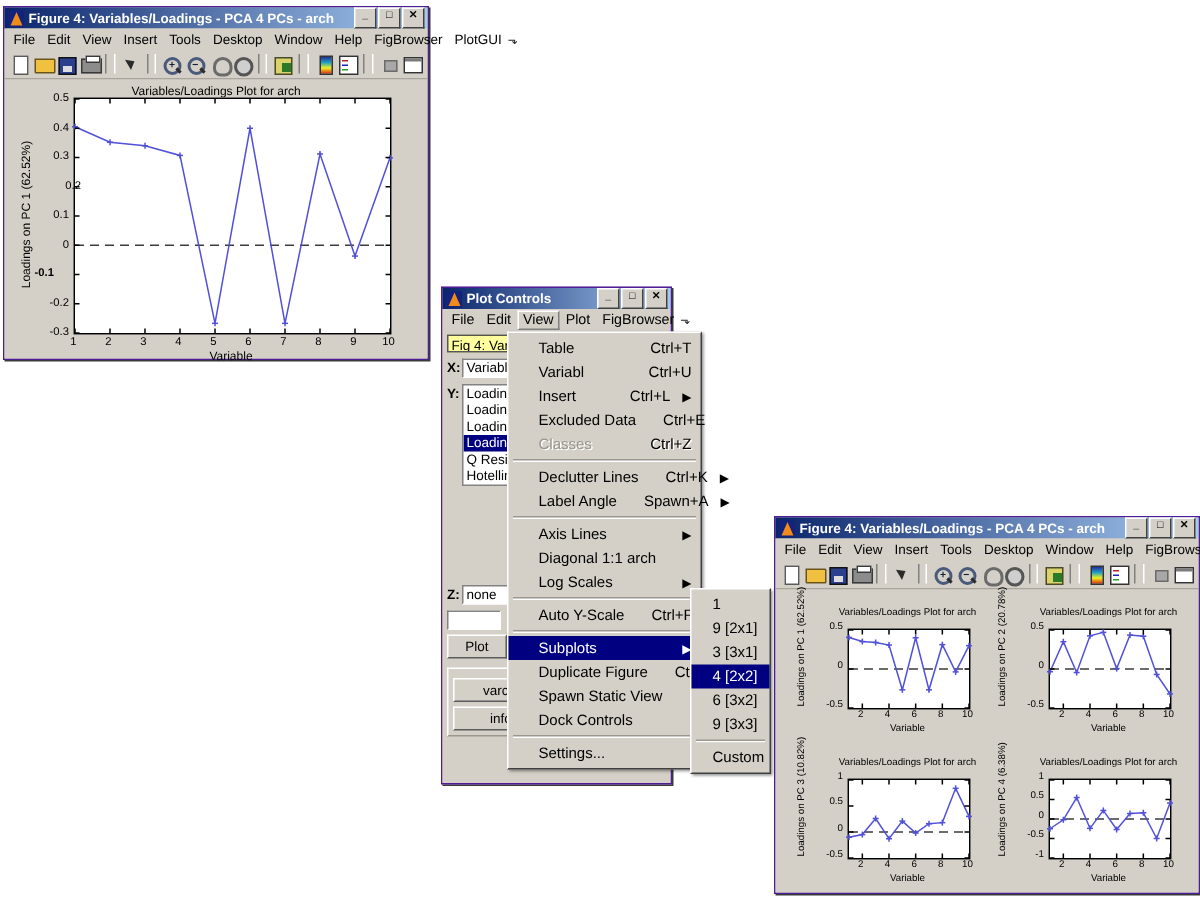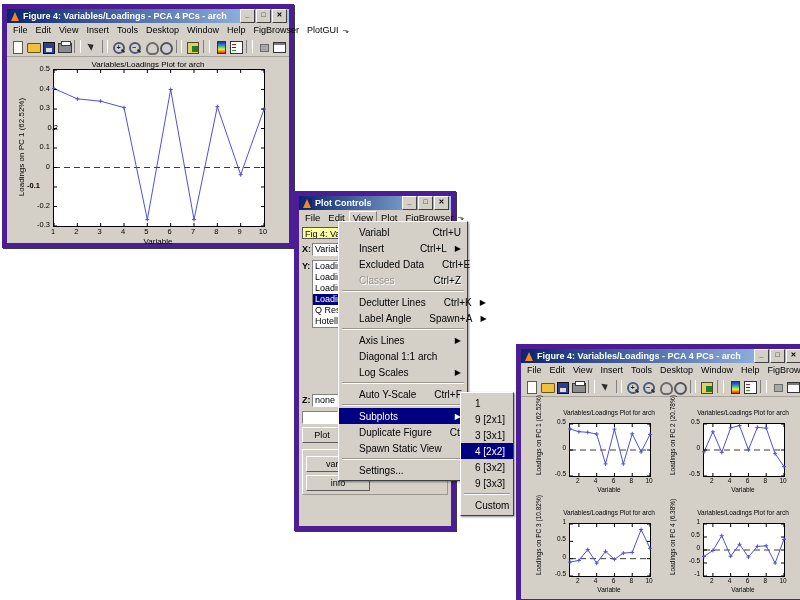--- a/index.html
+++ b/index.html
@@ -4,21 +4,21 @@
 <style>
   html,body{margin:0;padding:0;}
   body{
     width:800px;height:600px;overflow:hidden;position:relative;
     background:#ffffff;
     font-family:"Liberation Sans", sans-serif;
     font-size:11px;color:#000;
     -webkit-font-smoothing:none;
   }
   
-  .mwin{position:absolute;background:#d4d0c8;border:5px solid #4c1d95;
+  .mwin{position:absolute;background:#d4d0c8;border:1px solid #4c1d95;
         box-shadow:1px 1px 0 #3a3a3a;}
   .titlebar{height:14px;display:flex;align-items:center;
             background:linear-gradient(to right,#0a246a,#a6caf0);
             color:#fff;font-size:9px;font-weight:bold;padding:0 2px;}
   .titlebar .tb-ico{width:11px;height:11px;margin-right:3px;flex:0 0 auto;
       background:#13227a;border-radius:1px;position:relative;overflow:hidden;}
   .titlebar .tb-ico:before{content:"";position:absolute;left:2px;top:1px;
       width:0;height:0;border-left:4px solid transparent;border-right:4px solid transparent;
       border-bottom:9px solid #f08a1a;}
   .tb-title{flex:1 1 auto;white-space:nowrap;overflow:hidden;text-overflow:clip;}
@@ -636,20 +636,24 @@
       </div>
       <div class="btnrow">
         <div class="btn" style="flex:0 0 64px;">info</div>
       </div>
     </div>
   </div>
 </div>
 
 <div class="menu" id="view-menu" style="left:338px;top:221px;width:128px;">
     <div class="item">
+      <span class="lab">Table</span>
+      <span class="acc">Ctrl+T</span>
+    </div>
+    <div class="item">
       <span class="lab">Variabl</span>
       <span class="acc">Ctrl+U</span>
     </div>
     <div class="item">
       <span class="lab">Insert</span>
       <span class="acc">Ctrl+L</span>
       <span class="arr">▶</span>
     </div>
     <div class="item">
       <span class="lab">Excluded Data</span>
@@ -693,20 +697,23 @@
       <span class="lab">Subplots</span>
       <span class="arr" style="margin-left: auto;">▶</span>
     </div>
     <div class="item">
       <span class="lab">Duplicate Figure</span>
       <span class="acc">Ctrl+D</span>
     </div>
     <div class="item">
       <span class="lab">Spawn Static View</span>
     </div>
+    <div class="item">
+      <span class="lab">Dock Controls</span>
+    </div>
     <div class="sep"></div>
     <div class="item">
       <span class="lab">Settings...</span>
     </div>
   </div>
 
 <div class="menu sub" id="subplots-menu" style="left:460px;top:392px;width:52px;">
     <div class="item">
       <span class="lab">1</span>
     </div>

